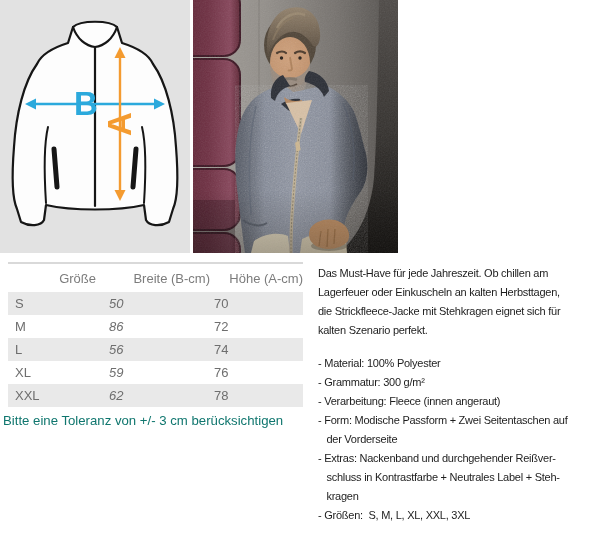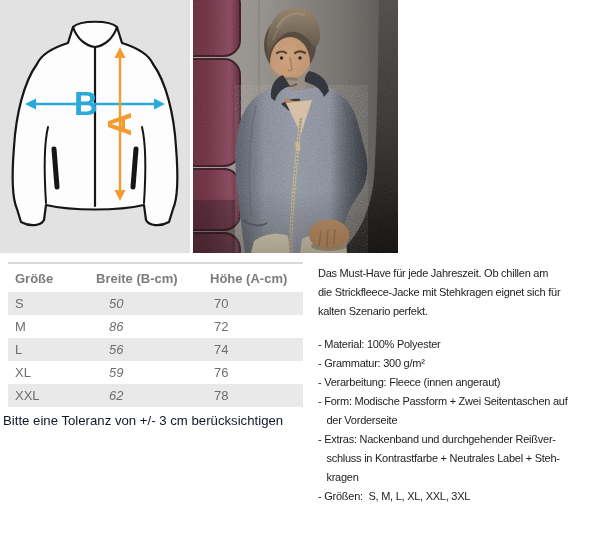--- a/index.html
+++ b/index.html
@@ -8,30 +8,30 @@
 
   
   .diagram{position:absolute;left:0;top:0;width:190px;height:253px;}
 
   
   .photo{position:absolute;left:193px;top:0;width:205px;height:253px;}
 
   
   table.size-table{position:absolute;left:8px;top:262px;width:288px;border-collapse:collapse;
     border-top:2px solid #d9d9d9;font-size:13px;color:#6e6e6e;table-layout:fixed;}
-  table.size-table th{font-weight:bold;color:#7c7c7c;text-align:left;height:28px;padding:0;}
+  table.size-table th{font-weight:normal;color:#7c7c7c;text-align:right;height:28px;padding:0;}
   table.size-table td{height:23px;padding:0;}
   table.size-table .c0{width:81px;padding-left:7px;}
   table.size-table .c1{width:114px;}
   table.size-table .c2{width:93px;}
   table.size-table td.c1{padding-left:13px;font-style:italic;}
   table.size-table td.c2{padding-left:4px;}
   table.size-table tbody tr:nth-child(odd){background:#e9e9e9;}
 
-  .tolerance{position:absolute;left:3px;top:413px;font-size:13.2px;color:#0f172a;}
+  .tolerance{position:absolute;left:3px;top:413px;font-size:13.2px;color:#0f766e;}
 
   .desc{position:absolute;left:318px;top:264px;width:282px;font-size:11px;line-height:19px;
         color:#1d1d1d;letter-spacing:-0.25px;}
   .desc .line{white-space:pre;}
   .features{margin-top:14px;}
 </style>
 </head>
 <body>
 
 <div class="page">
@@ -217,20 +217,21 @@
           <td class="c2">78</td>
         </tr>
       </tbody>
   </table>
 
   <div class="tolerance">Bitte eine Toleranz von +/- 3 cm berücksichtigen</div>
 
   <div class="desc">
     <div class="intro">
         <div class="line">Das Must-Have für jede Jahreszeit. Ob chillen am</div>
+        <div class="line">Lagerfeuer oder Einkuscheln an kalten Herbsttagen,</div>
         <div class="line">die Strickfleece-Jacke mit Stehkragen eignet sich für</div>
         <div class="line">kalten Szenario perfekt.</div>
       </div>
     <div class="features">
         <div class="line">- Material: 100% Polyester</div>
         <div class="line">- Grammatur: 300 g/m²</div>
         <div class="line">- Verarbeitung: Fleece (innen angeraut)</div>
         <div class="line">- Form: Modische Passform + Zwei Seitentaschen auf</div>
         <div class="line">   der Vorderseite</div>
         <div class="line">- Extras: Nackenband und durchgehender Reißver-</div>

